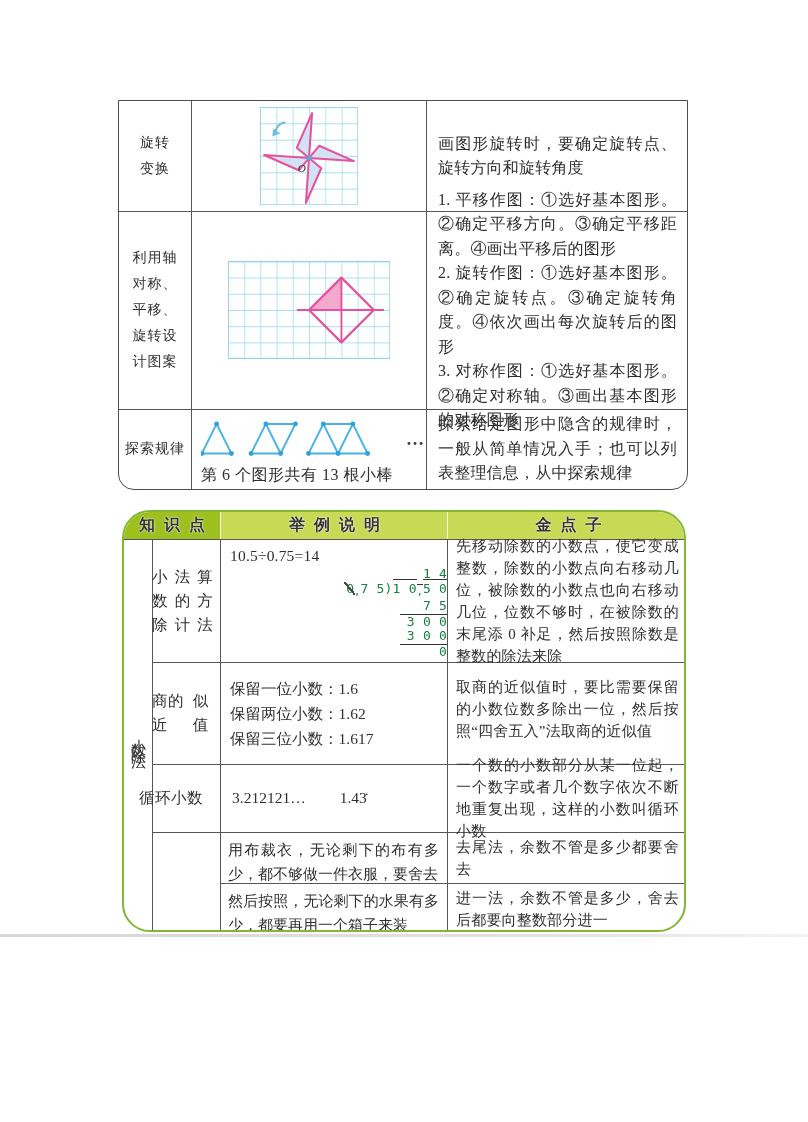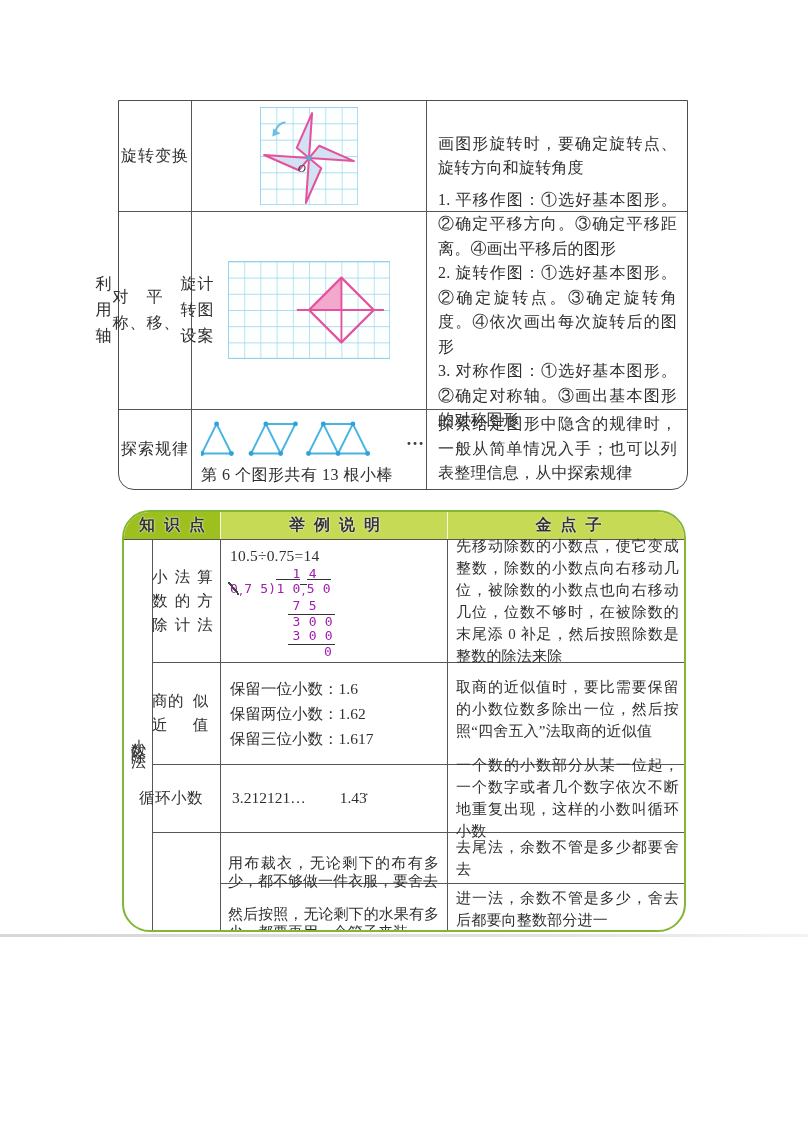--- a/index.html
+++ b/index.html
@@ -7,22 +7,22 @@
         font-family:"Liberation Serif","DejaVu Serif",serif;color:#2f2f2f;}
 
   
   .vline{position:absolute;top:0;bottom:0;width:0;border-left:1.5px solid #565656;}
   .hline{position:absolute;left:0;right:0;height:0;border-top:1.5px solid #565656;}
   .cell{position:absolute;box-sizing:border-box;}
 
   
   #toptable{position:absolute;left:118px;top:100px;width:570px;height:390px;
             border:1.6px solid #4d4d4d;border-radius:0 0 16px 16px;box-sizing:border-box;}
-  .tt-label{display:flex;justify-content:center;align-items:center;
-            font-size:16px;line-height:26px;letter-spacing:1px;}
+  .tt-label{display:flex;flex-direction:column;justify-content:center;align-items:center;
+            font-size:14px;line-height:26px;letter-spacing:1px;}
   .tt-tip{font-size:16px;line-height:24.5px;text-align:justify;letter-spacing:.2px;
           display:flex;flex-direction:column;justify-content:center;padding:4px 12px;}
   .tt-img{display:flex;align-items:center;justify-content:center;}
 
   
   #bottable{position:absolute;left:122px;top:510px;width:564px;height:422px;
             border:2px solid #82b637;border-radius:28px;box-sizing:border-box;overflow:hidden;
             background:#fff;}
   .bt-head{position:absolute;top:0;height:27px;display:flex;align-items:center;justify-content:center;
            font-weight:bold;font-size:16px;letter-spacing:9px;text-indent:9px;color:#333;
@@ -31,38 +31,38 @@
                 font-size:15.5px;line-height:24px;letter-spacing:.5px;}
   .bt-tip{font-size:15px;line-height:22px;text-align:justify;letter-spacing:.2px;
           display:flex;flex-direction:column;justify-content:center;padding:12px 9px;}
   .bt-example{font-size:15.5px;letter-spacing:.2px;}
   .side-label{display:flex;align-items:center;justify-content:center;
               writing-mode:vertical-rl;text-orientation:upright;
               font-size:15px;letter-spacing:5px;}
 
   
   .ld{font-family:"DejaVu Sans Mono","Liberation Mono",monospace;
-      font-size:13px;line-height:14.5px;color:#a21caf;margin:1px 0 0 10px;}
+      font-size:13px;line-height:14.5px;color:#15803d;margin:1px 0 0 10px;text-align:right;}
   .ld .row{white-space:pre;}
   .ld .p8{padding-left:8ch;}
   .ld .p12{padding-left:12ch;}
   .ld .dvd{border-top:1.4px solid #333;padding-top:1px;}
   .ld .ul{display:inline-block;margin-left:7.4ch;width:6ch;border-bottom:1.4px solid #333;
           padding-left:.6ch;box-sizing:border-box;}
   .ld .z{position:relative;display:inline-block;}
   .ld .z::after{content:"";position:absolute;left:-2px;top:0;width:11px;height:13px;
         background:linear-gradient(to top right,transparent 45%,#444 45%,#444 57%,transparent 57%);}
   .ld .mk{font-size:10px;vertical-align:-2px;}
   .eq{font-size:15.5px;margin:8px 0 2px 10px;}
 
   .ex-lines{display:flex;flex-direction:column;justify-content:center;height:100%;
             padding-left:10px;font-size:15.5px;line-height:25px;}
   .cyc-row{display:flex;align-items:center;height:100%;gap:34px;padding-left:12px;font-size:15.5px;}
   .sub-ex{display:flex;flex-direction:column;justify-content:center;height:100%;
-          padding:14px 8px;font-size:15px;line-height:18px;text-align:justify;}
+          padding:4px 8px;font-size:15px;line-height:24px;text-align:justify;}
 
   .caption{font-size:16px;letter-spacing:.5px;margin-top:3px;}
   .ellipsis{font-size:18px;font-weight:bold;letter-spacing:2px;margin-left:8px;color:#3c3c3c;}
 
   
   #page-edge{position:absolute;left:0;top:934px;width:100%;height:3px;
              background:linear-gradient(to right,#c9c9c9 0%,#d9d9d9 70%,#efefef 100%);opacity:.75;}
 </style>
 </head>
 <body>

